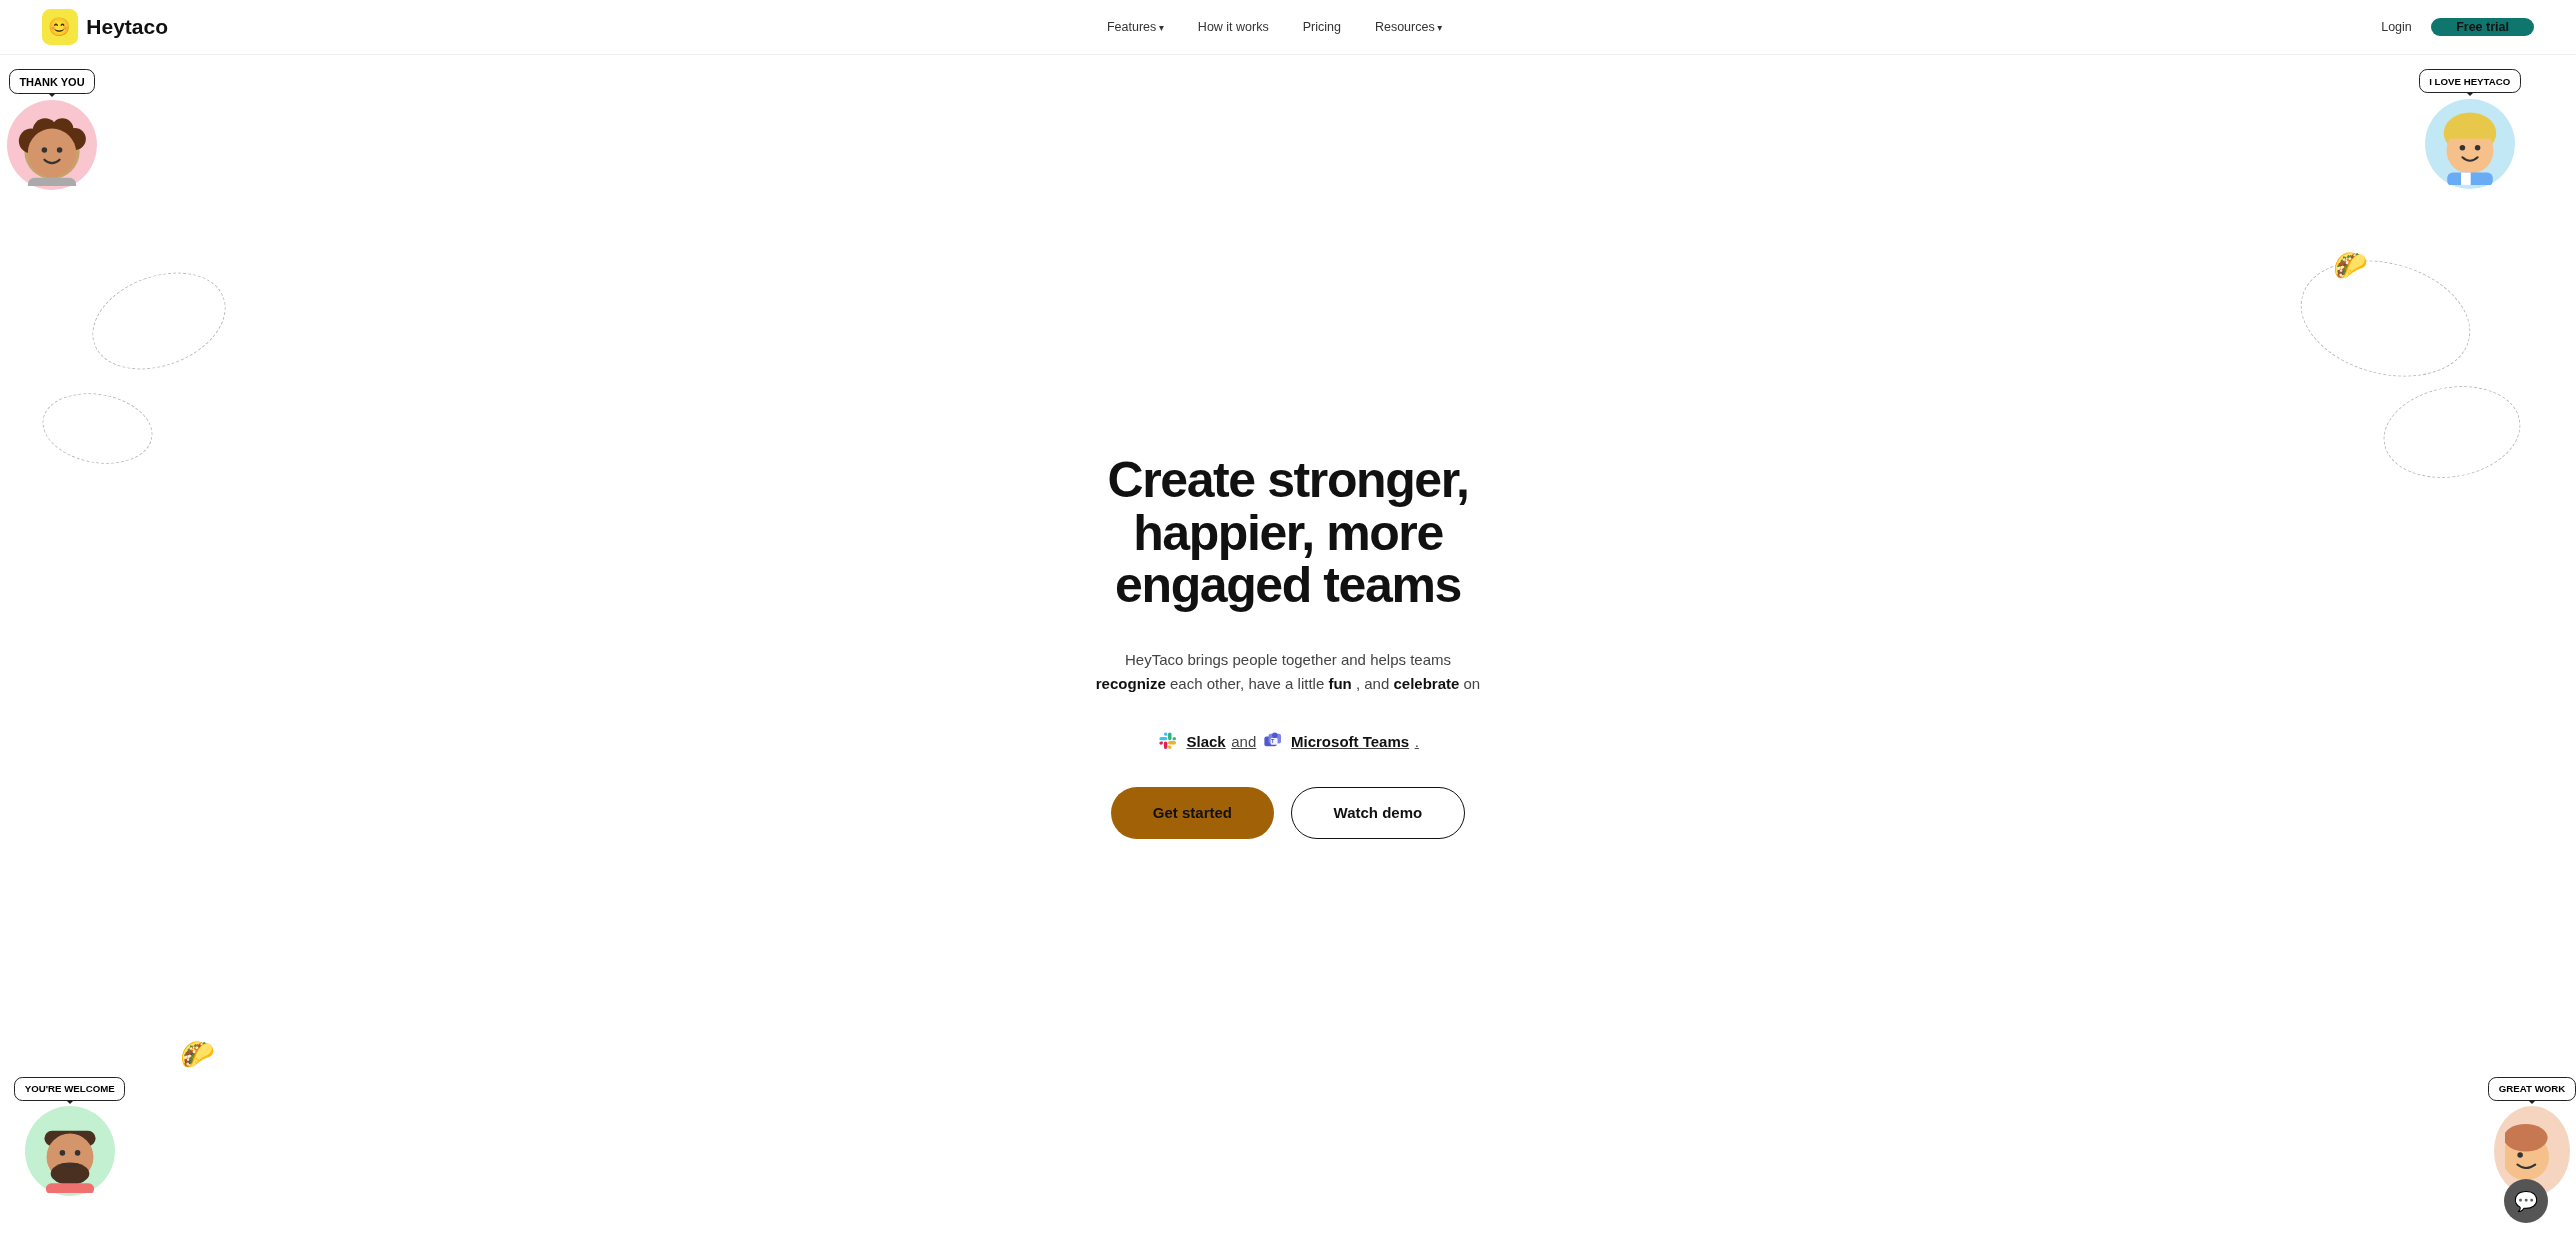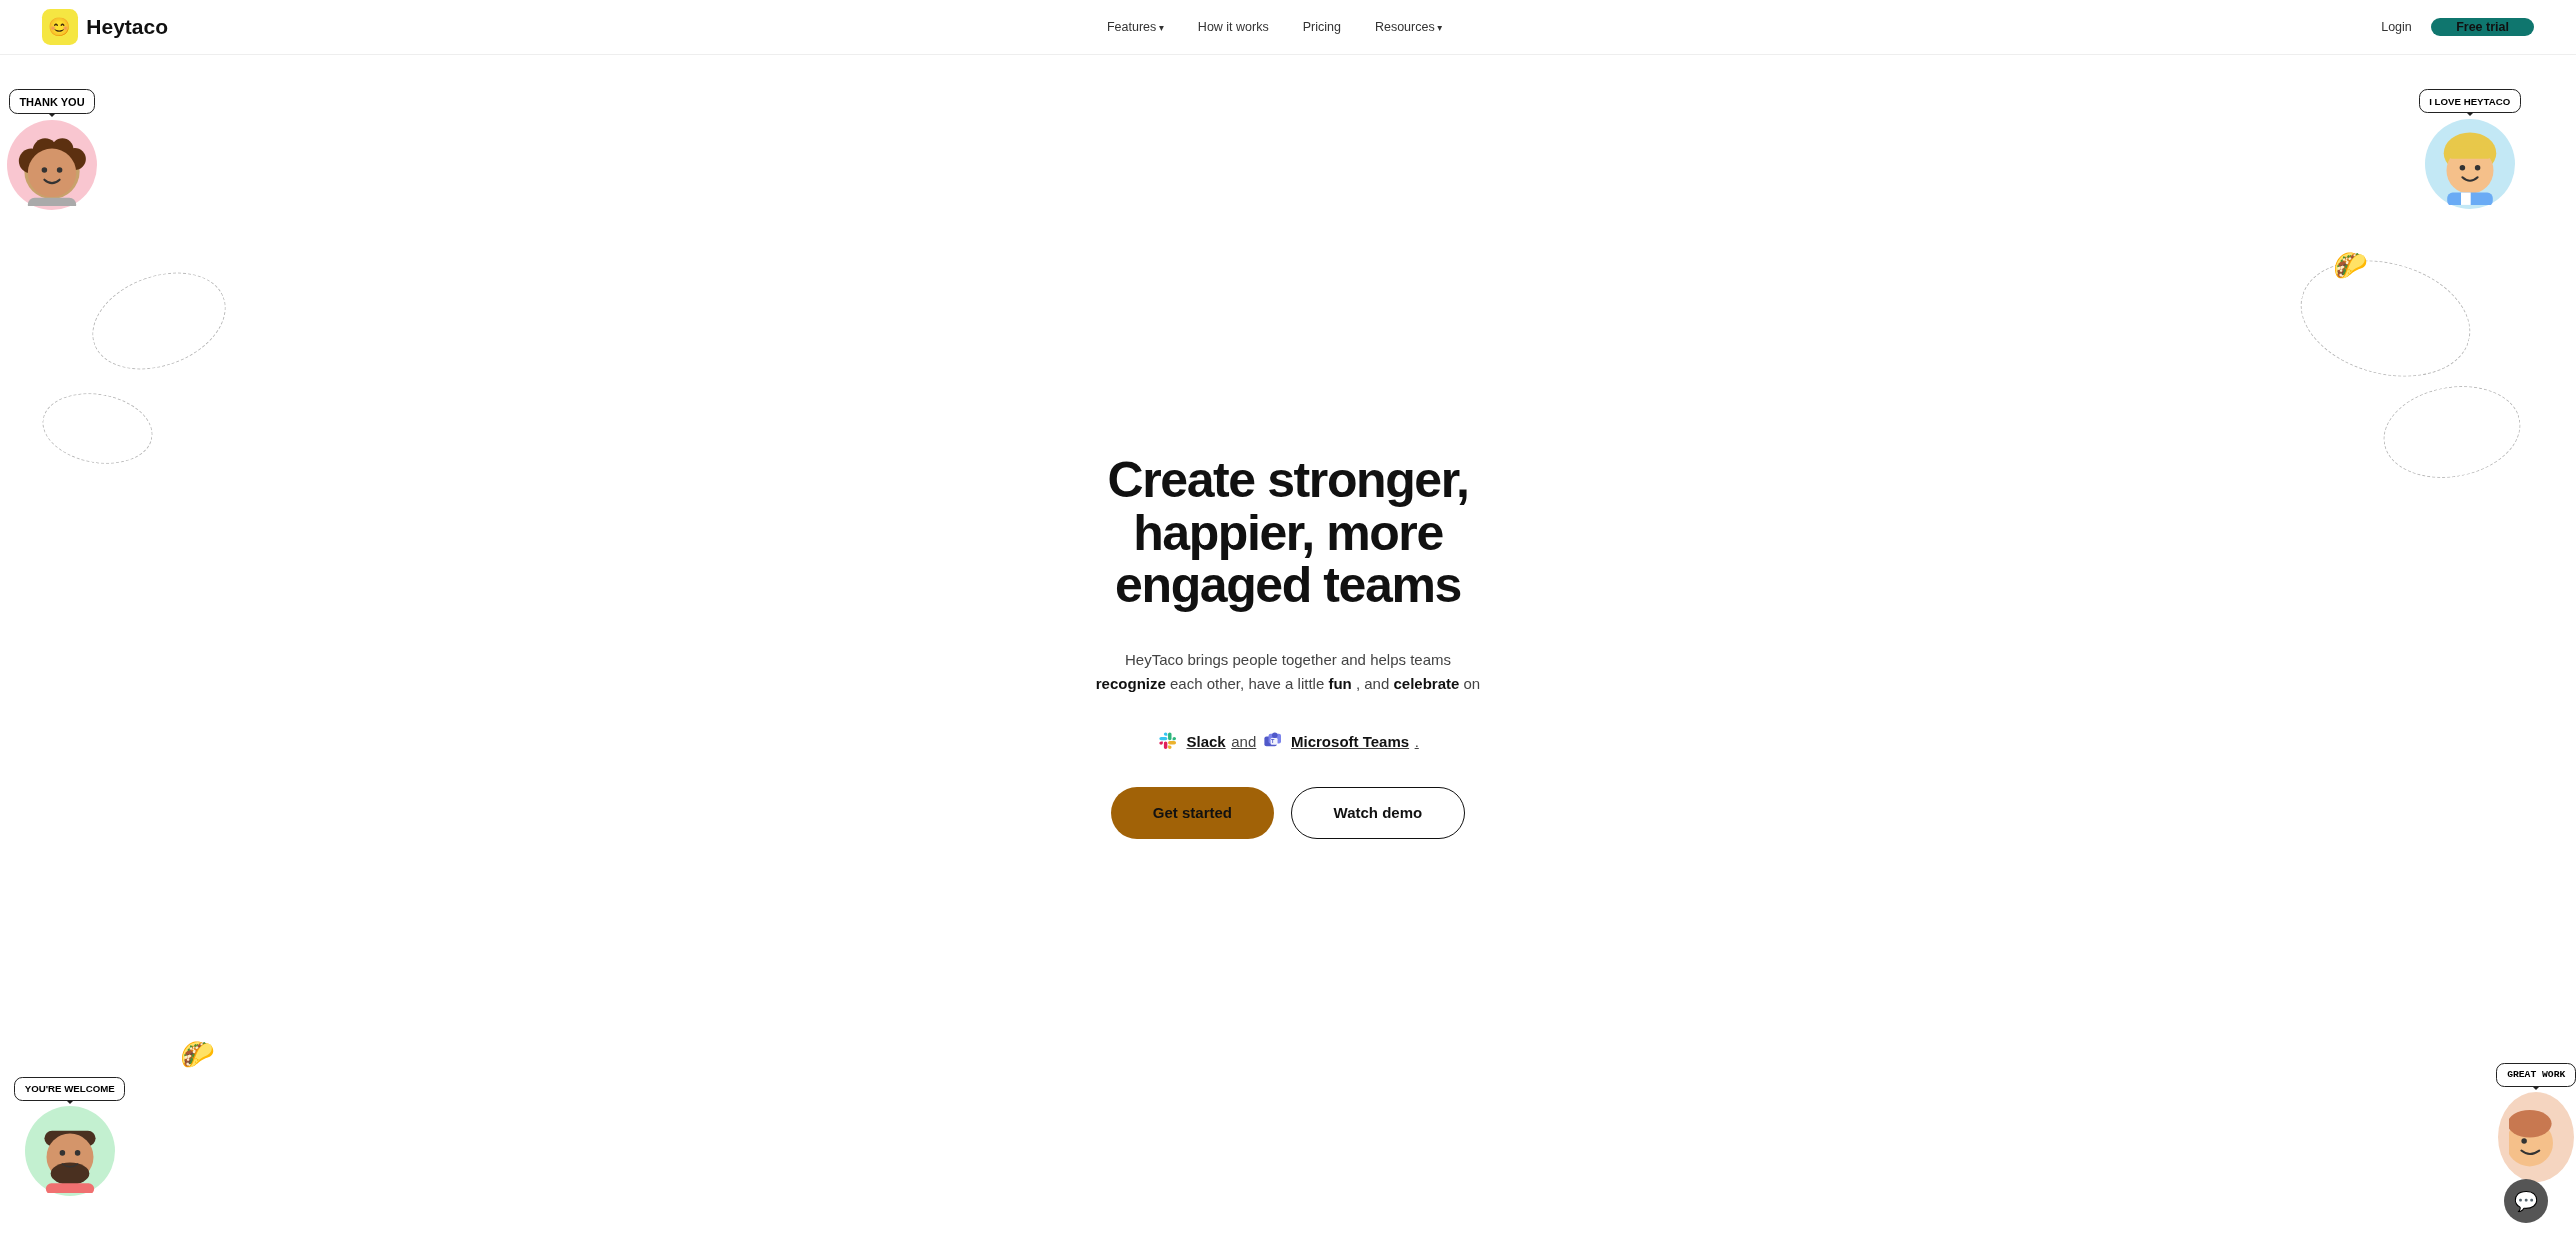--- a/index.html
+++ b/index.html
@@ -184,21 +184,20 @@
       background: #fff;
       border: 1.4px solid #222;
       border-radius: 8.3px;
       padding: 5.5px 9.7px;
       font-size: 11px;
       font-weight: 700;
       text-align: center;
       position: relative;
       white-space: nowrap;
       margin-bottom: 5.5px;
-      margin-top: 20px;
     }
     .speech-bubble::after {
       content: '';
       position: absolute;
       bottom: -8.3px;
       left: 50%;
       transform: translateX(-50%);
       border: 4.2px solid transparent;
       border-top-color: #222;
     }
@@ -223,23 +222,22 @@
     }
 
     
     .char-bottom-left {
       bottom: 55px;
       left: 14px;
     }
 
     
     .char-bottom-right {
-      bottom: 69px;
+      bottom: 55px;
       right: 0px;
-      font-family: Liberation Mono, monospace;
     }
 
     
     .taco-float {
       position: absolute;
       font-size: 28px;
     }
     .taco-1 { top: 194px; right: 208px; }
     .taco-2 { bottom: 180px; left: 180px; }
 

